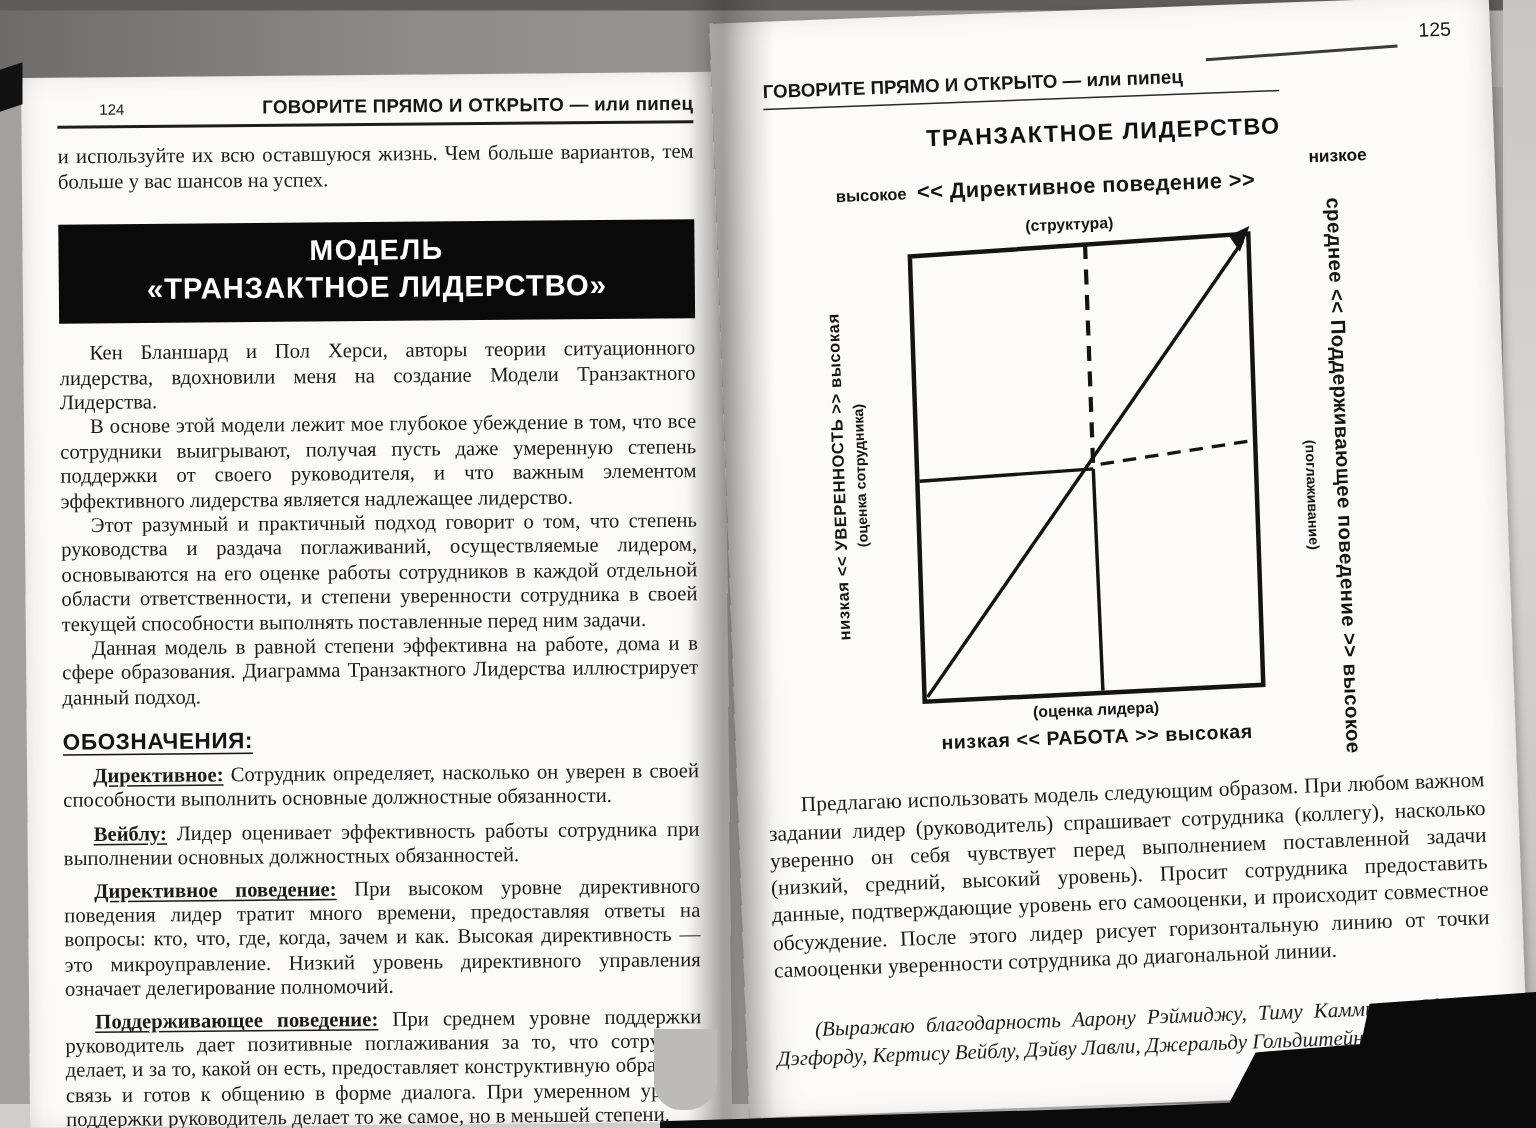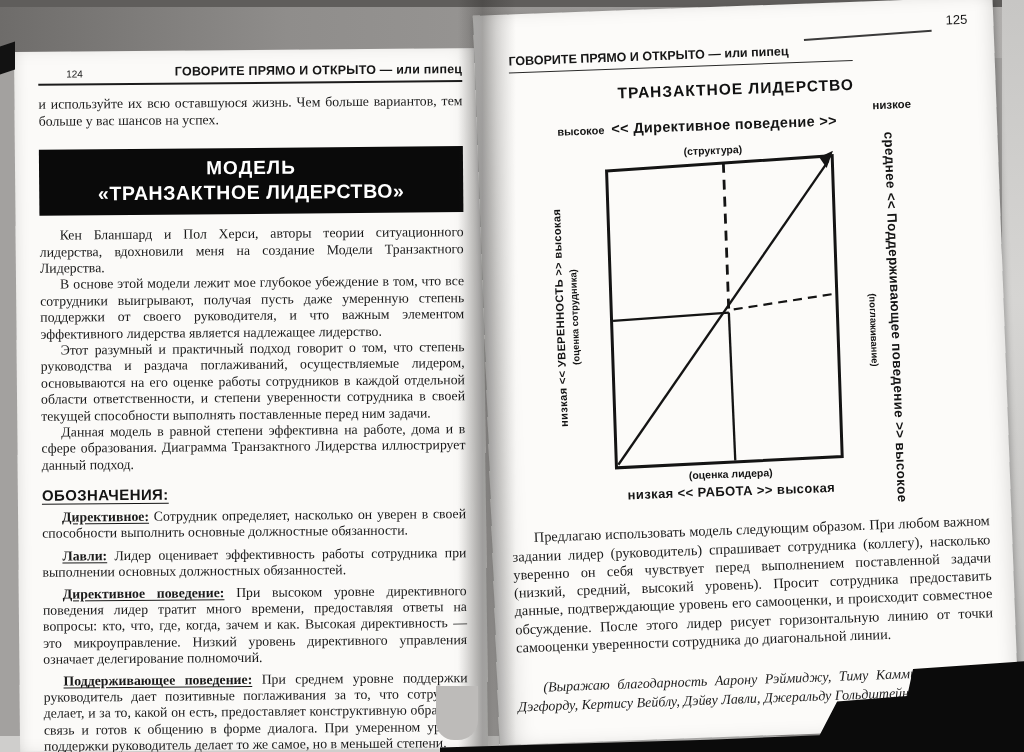--- a/index.html
+++ b/index.html
@@ -102,21 +102,21 @@
     </div>
     <div class="pars">
       <p class="body-par">Кен Бланшард и Пол Херси, авторы теории ситуационного лидерства, вдохновили меня на создание Модели Транзактного Лидерства.</p>
       <p class="body-par">В основе этой модели лежит мое глубокое убеждение в том, что все сотрудники выигрывают, получая пусть даже умеренную степень поддержки от своего руководителя, и что важным элементом эффективного лидерства является надлежащее лидерство.</p>
       <p class="body-par">Этот разумный и практичный подход говорит о том, что степень руководства и раздача поглаживаний, осуществляемые лидером, основываются на его оценке работы сотрудников в каждой отдельной области ответственности, и степени уверенности сотрудника в своей текущей способности выполнять поставленные перед ним задачи.</p>
       <p class="body-par">Данная модель в равной степени эффективна на работе, дома и в сфере образования. Диаграмма Транзактного Лидерства иллюстрирует данный подход.</p>
     </div>
     <div class="subhead">ОБОЗНАЧЕНИЯ:</div>
     <div class="defs">
       <p class="def"><b>Директивное:</b><span> Сотрудник определяет, насколько он уверен в своей способности выполнить основные должностные обязанности.</span></p>
-      <p class="def"><b>Лавли:</b><span> Лидер оценивает эффективность работы сотрудника при выполнении основных должностных обязанностей.</span></p>
+      <p class="def"><b>Вейблу:</b><span> Лидер оценивает эффективность работы сотрудника при выполнении основных должностных обязанностей.</span></p>
       <p class="def"><b>Директивное поведение:</b><span> При высоком уровне директивного поведения лидер тратит много времени, предоставляя ответы на вопросы: кто, что, где, когда, зачем и как. Высокая директивность — это микроуправление. Низкий уровень директивного управления означает делегирование полномочий.</span></p>
       <p class="def"><b>Поддерживающее поведение:</b><span> При среднем уровне поддержки руководитель дает позитивные поглаживания за то, что сотрудник делает, и за то, какой он есть, предоставляет конструктивную обратную связь и готов к общению в форме диалога. При умеренном уровне поддержки руководитель делает то же самое, но в меньшей степени.</span></p>
     </div>
   </div>
 
   <div class="page right-page">
     <span class="abs r-pgnum">125</span>
     <div class="abs r-pgnum-line"></div>
     <div class="abs r-runhead">ГОВОРИТЕ ПРЯМО И ОТКРЫТО — или пипец</div>
 

